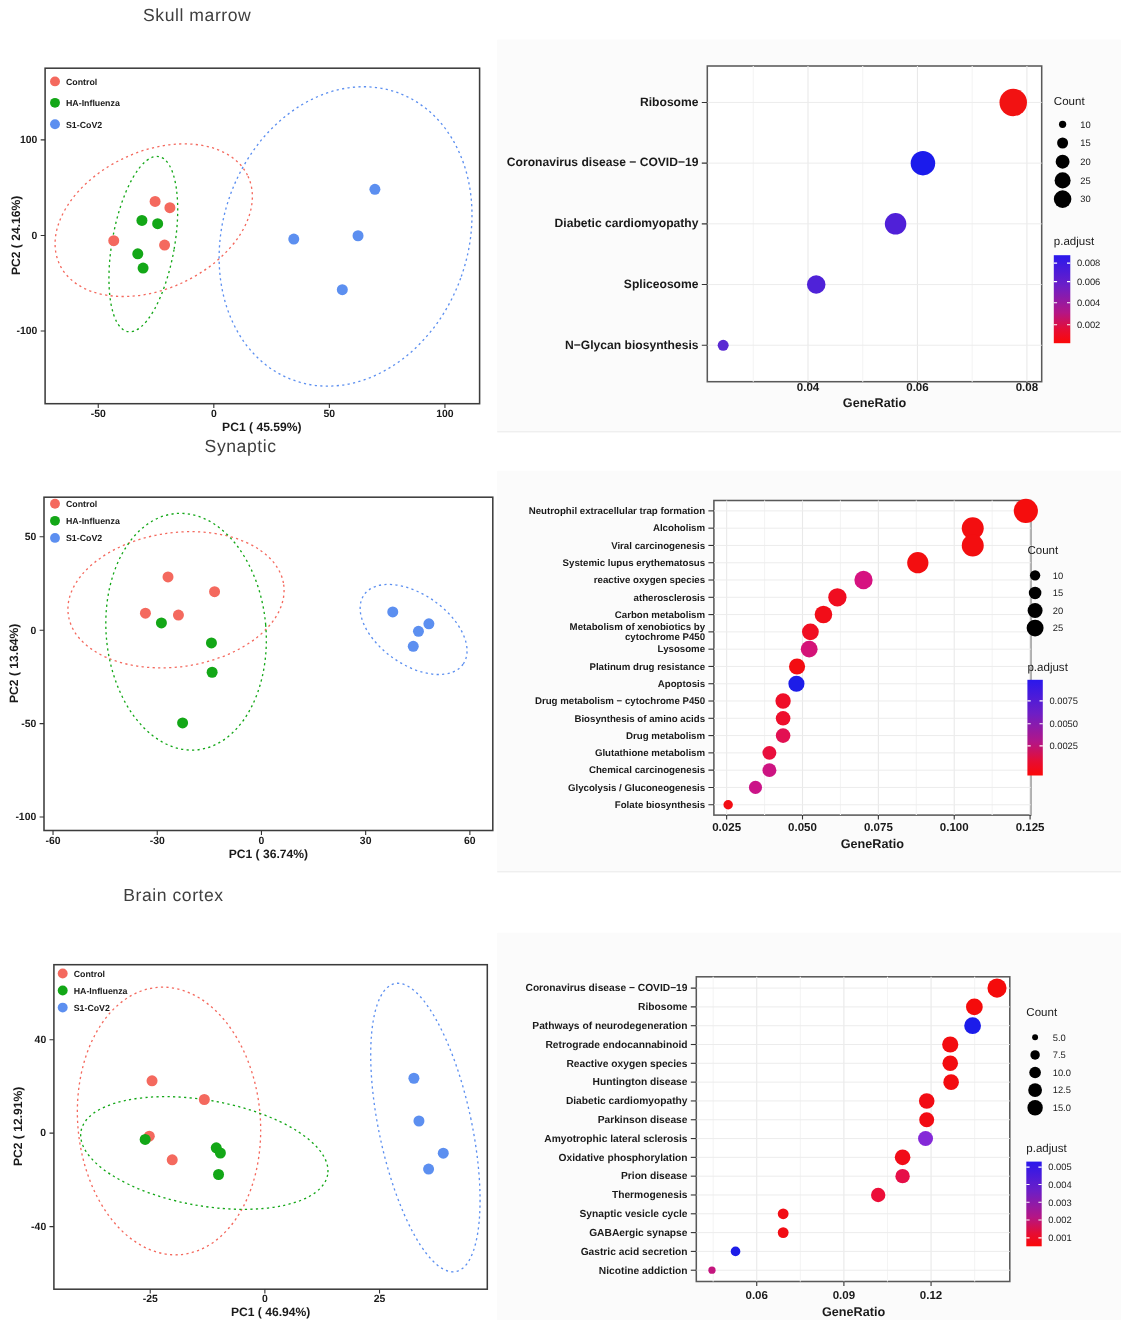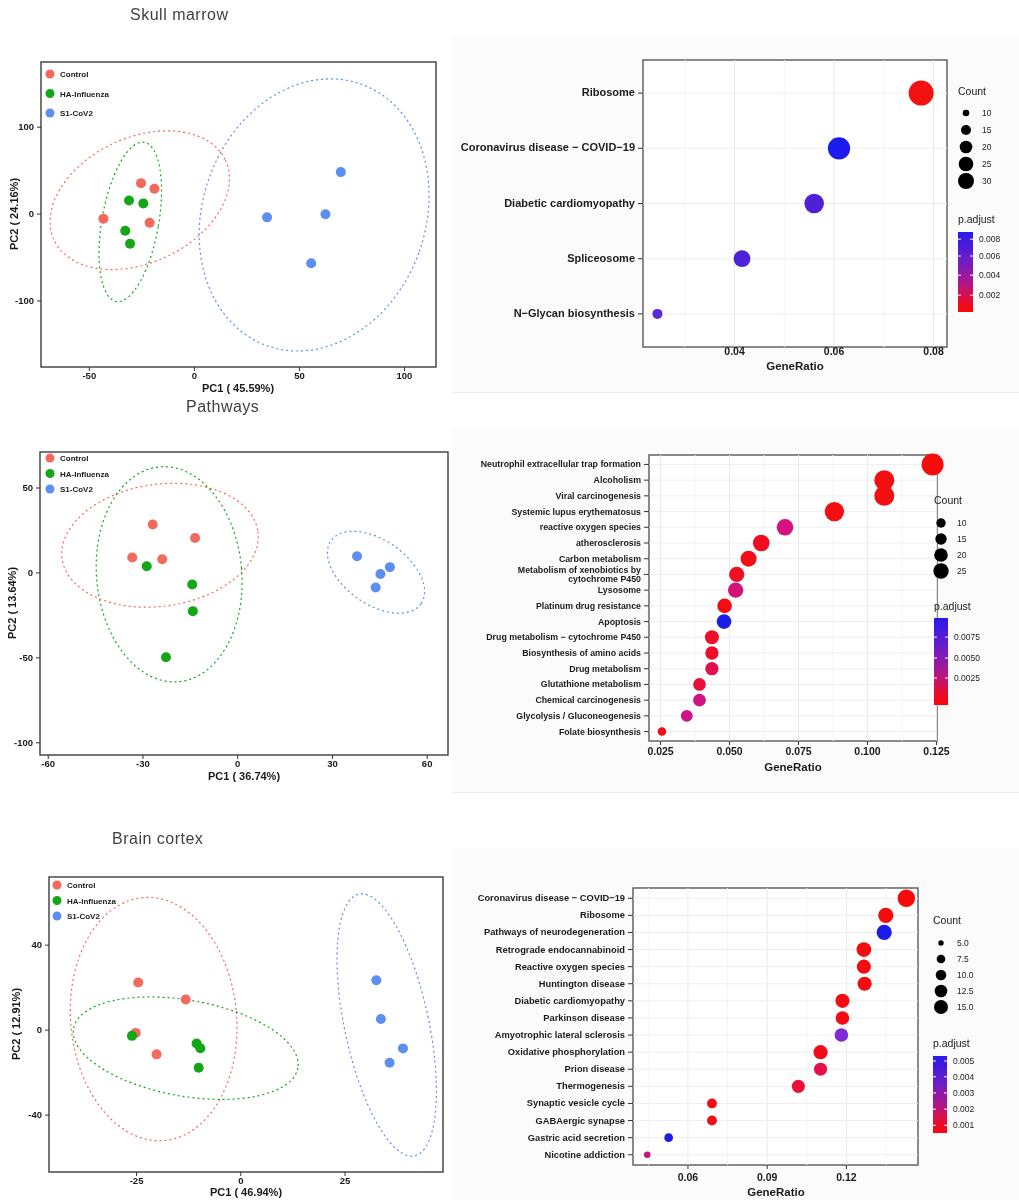--- a/index.html
+++ b/index.html
@@ -13,22 +13,22 @@
   }
   .chart-box{position:absolute;}
   .figure-card{background:#fbfbfb;border-bottom:1px solid #ececec;}
   svg{display:block;}
   svg text{font-family:"Liberation Sans", sans-serif;fill:#1a1a1a;}
 </style>
 </head>
 <body>
 
 <div class="section-title" style="left:130px;top:6px;">Skull marrow</div>
-<div class="section-title" style="left:186px;top:398px;">Pathways</div>
-<div class="section-title" style="left:112px;top:830px;text-align:center;">Brain cortex</div>
+<div class="section-title" style="left:186px;top:398px;">Synaptic</div>
+<div class="section-title" style="left:112px;top:806px;text-align:center;">Brain cortex</div>
 
 <div class="chart-box" style="left: 8px; top: 48px; width: 442px; height: 352px;">
     <svg width="442" height="352">
       <rect x="33" y="14" width="395" height="305" fill="#ffffff" stroke="#3c3c3c" stroke-width="1.4"></rect>
       <line x1="81.32446808510639" y1="319" x2="81.32446808510639" y2="323" stroke="#333" stroke-width="1"></line>
       <text x="81.32446808510639" y="331" font-size="9.5" font-weight="700" text-anchor="middle" fill="#333">-50</text>
       <line x1="186.37765957446808" y1="319" x2="186.37765957446808" y2="323" stroke="#333" stroke-width="1"></line>
       <text x="186.37765957446808" y="331" font-size="9.5" font-weight="700" text-anchor="middle" fill="#333">0</text>
       <line x1="291.4308510638298" y1="319" x2="291.4308510638298" y2="323" stroke="#333" stroke-width="1"></line>
       <text x="291.4308510638298" y="331" font-size="9.5" font-weight="700" text-anchor="middle" fill="#333">50</text>

